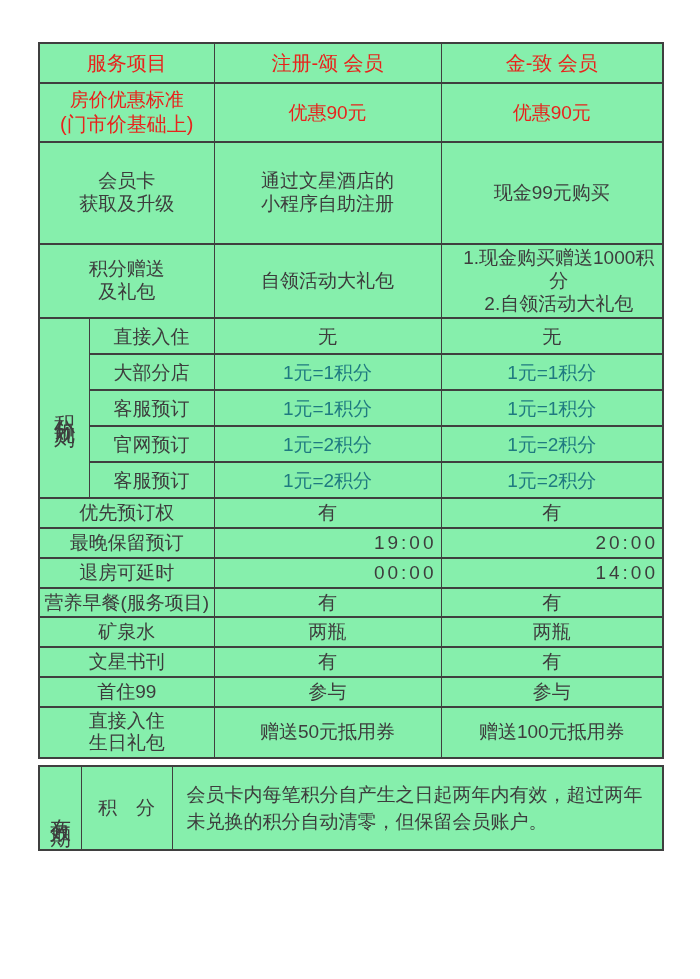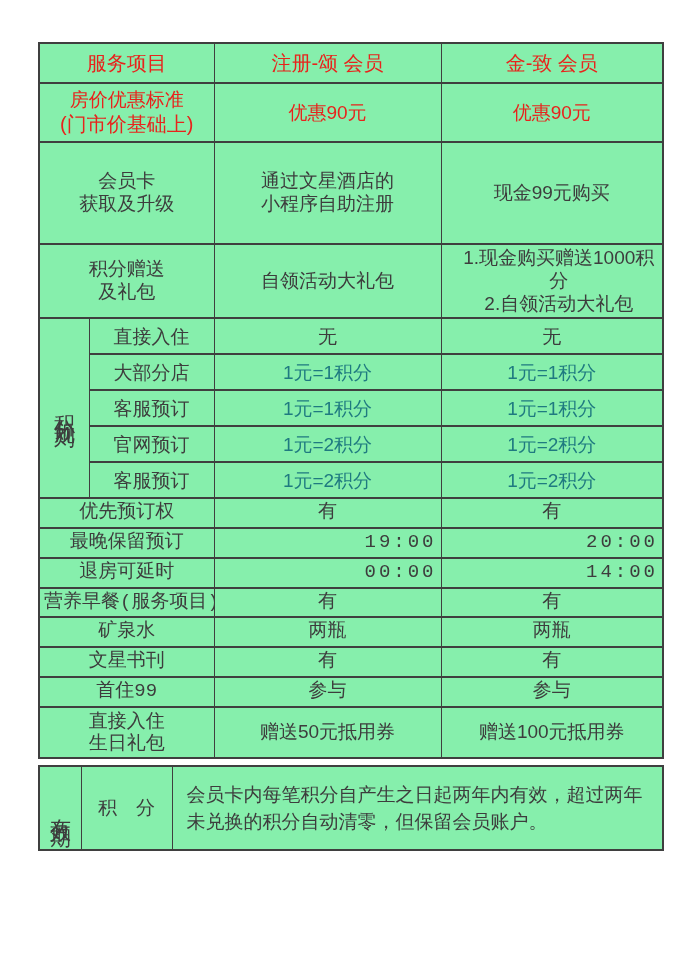--- a/index.html
+++ b/index.html
@@ -37,21 +37,21 @@
   .gift .left-val{text-align:center;padding-left:18px;}
   .pts td{height:36px;}
   .vert{
     writing-mode:vertical-rl;
     text-orientation:upright;
     letter-spacing:4px;
     font-size:21px;
     display:inline-block;
   }
   .teal{color:var(--teal);font-size:19px;}
-  .ben td{height:29px;white-space:nowrap;font-family:Liberation Mono, monospace;}
+  .ben td{height:29px;white-space:nowrap;}
   .time{letter-spacing:3px;text-align:right;}
   .bday td{height:36px;line-height:1.1;}
   .gap{height:6px;}
   .foot td{text-align:left;}
   .foot .vcell,.foot .subcell{text-align:center;}
   .foot .r1 td{height:84px;}
   .foot .r2 td{height:46px;}
   .foot .txt{padding:7px 14px;line-height:1.45;}
   .foot .subcell{font-size:19px;}
   .center2{line-height:1.2;}

